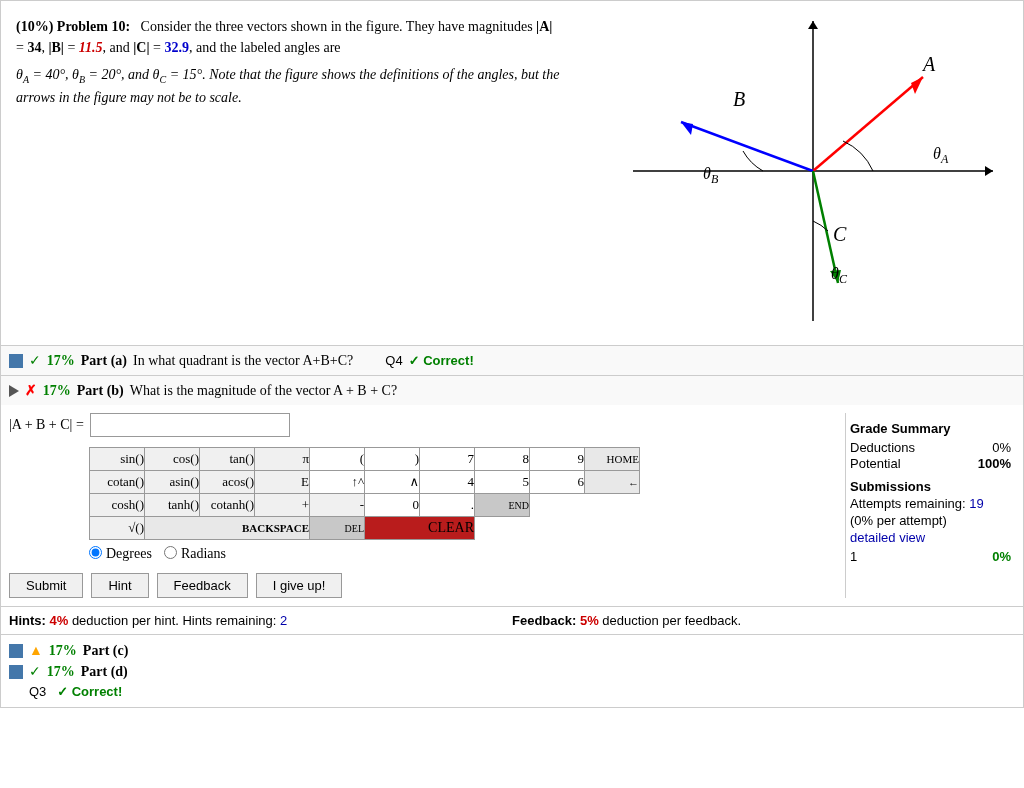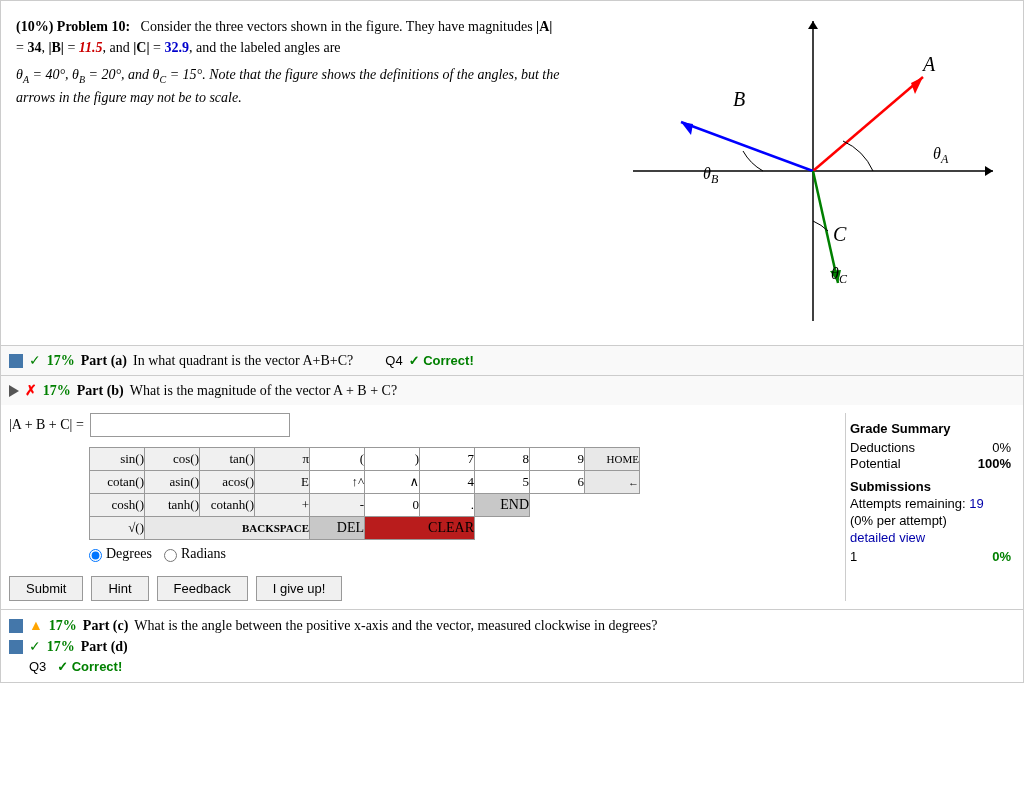--- a/index.html
+++ b/index.html
@@ -99,36 +99,36 @@
     .calc-table td.op-btn {
       background: #f0f0f0;
     }
     .calc-table td.wide-btn {
       background: #e8e8e8;
       font-size: 11px;
       font-weight: bold;
     }
     .calc-table td.end-btn {
       background: #c8c8c8;
-      font-size: 14px;
+      font-size: 10px;
     }
     .calc-table td.clear-btn {
       background: #b91c1c;
       font-size: 14px;
     }
 
     
     .deg-rad-row {
       display: flex;
       align-items: center;
       margin-left: 80px;
       margin-top: 4px;
       gap: 12px;
     }
-    .radio-group { display: flex; align-items: flex-end; gap: 4px; }
+    .radio-group { display: flex; align-items: flex-start; gap: 4px; }
 
     
     .action-buttons {
       display: flex;
       gap: 8px;
       margin-top: 10px;
       margin-left: 80px;
     }
     .action-btn {
       padding: 4px 16px;
@@ -368,30 +368,42 @@
         <div class="gs-attempts">
           <a class="gs-detailed">detailed view</a>
         </div>
         <div class="gs-score-row">
           <span>1</span>
           <span class="green-text">0%</span>
         </div>
       </div>
     </div>
 
+    <div class="hints-feedback-row">
+      <div class="hints-col">
+        <span><b>Hints:</b></span>
+        <span class="percent-link">4%</span>
+        <span> deduction per hint. Hints remaining: </span>
+        <a class="blue-link">2</a>
+      </div>
+      <div class="feedback-col">
+        <span><b>Feedback:</b></span>
+        <span class="percent-link">5%</span>
+        <span> deduction per feedback.</span>
+      </div>
+    </div>
   </div>
 
   <div class="bottom-parts">
 
     <div class="bottom-part-row">
       <span style="width:14px;height:14px;background:#4477aa;display:inline-block;"></span>
       <span style="color:orange;font-weight:bold;">▲</span>
       <span style="color:green;font-weight:bold;">17%</span>
       <span style="font-weight:bold;">Part (c)</span>
-      <span>What is the angle between the positive x-axis and the vector, measured clockwise in degrees?</span>
     </div>
 
     <div class="bottom-part-row">
       <span style="width:14px;height:14px;background:#4477aa;display:inline-block;"></span>
       <span style="color:green;">✓</span>
       <span style="color:green;font-weight:bold;">17%</span>
       <span style="font-weight:bold;">Part (d)</span>
     </div>
     <div class="answer-sub">
       <span>Q3</span>

